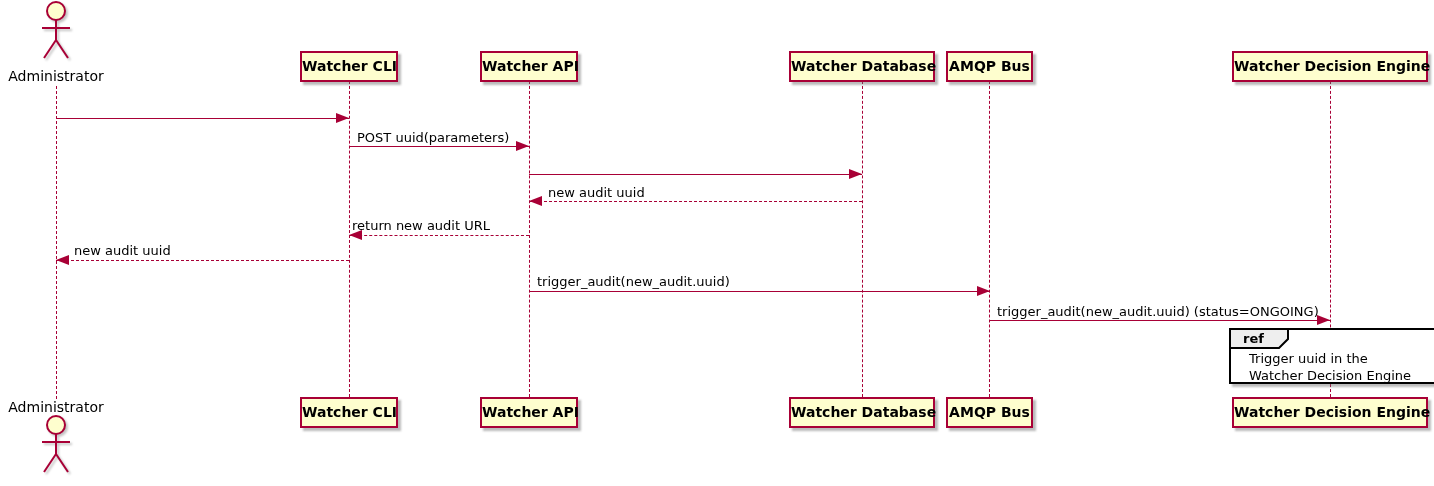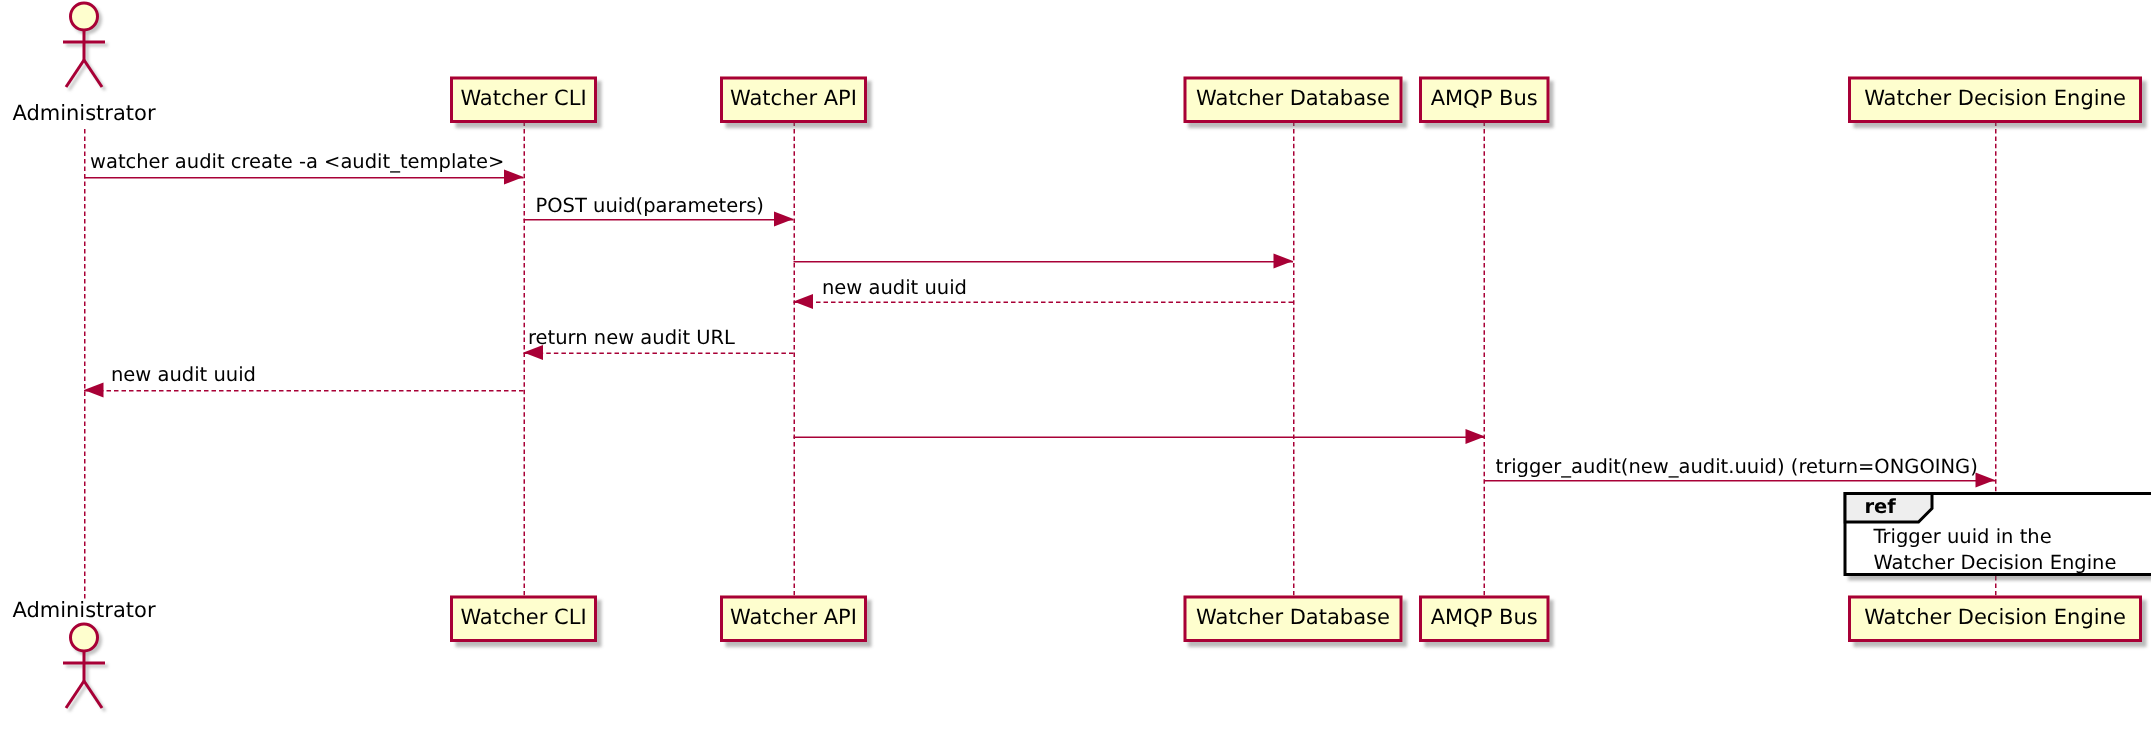--- a/index.html
+++ b/index.html
@@ -20,20 +20,21 @@
     color:var(--text);
   }
   .lifeline{position:absolute;width:0;border-left:1px dashed var(--accent);z-index:1;}
   .pbox{
     position:absolute;height:31px;z-index:3;
     background:var(--participant-fill);
     border:2px solid var(--participant-border);
     box-shadow:3px 3px 2px rgba(105,105,105,.45);
     font-size:14px;line-height:27px;text-align:center;color:var(--text);
     white-space:nowrap;
+    font-weight:bold;
   }
   .actor-label{position:absolute;width:112px;text-align:center;font-size:14px;color:var(--text);z-index:3;white-space:nowrap;}
   .actor-figure{position:absolute;z-index:3;filter:drop-shadow(2px 2px 1px rgba(105,105,105,.4));}
   .actor-figure line{stroke:var(--accent);stroke-width:2;}
   .actor-figure circle{stroke:var(--accent);stroke-width:2;fill:var(--participant-fill);}
   .msg-label{position:absolute;font-size:13px;color:var(--text);z-index:2;white-space:nowrap;}
   .msg-line{position:absolute;height:0;z-index:2;}
   .msg-line.solid{border-top:1px solid var(--accent);}
   .msg-line.dashed{border-top:1px dashed var(--accent);}
   .arr{position:absolute;width:0;height:0;z-index:2;}
@@ -68,21 +69,20 @@
     <line x1="26" y1="40" x2="38" y2="58"></line>
   </svg>
   <div class="actor-label" style="left:0;top:68px">Administrator</div>
 
   <div class="pbox" style="left:300px;top:51px;width:98px">Watcher CLI</div>
   <div class="pbox" style="left:480px;top:51px;width:98px">Watcher API</div>
   <div class="pbox" style="left:789px;top:51px;width:146px">Watcher Database</div>
   <div class="pbox" style="left:946px;top:51px;width:87px">AMQP Bus</div>
   <div class="pbox" style="left:1232px;top:51px;width:196px">Watcher Decision Engine</div>
 
-  <div class="msg-label" style="left:60px;top:101px">watcher audit create -a &lt;audit_template&gt;</div>
   <div class="msg-line solid" style="left:56px;top:118px;width:293px"></div>
   <div class="arr r" style="left:336px;top:113px"></div>
 
   <div class="msg-label" style="left:357px;top:130px">POST uuid(parameters)</div>
   <div class="msg-line solid" style="left:349px;top:146px;width:180px"></div>
   <div class="arr r" style="left:516px;top:141px"></div>
 
   <div class="msg-line solid" style="left:529px;top:174px;width:333px"></div>
   <div class="arr r" style="left:849px;top:169px"></div>
 
@@ -91,24 +91,25 @@
   <div class="arr l" style="left:529px;top:196px"></div>
 
   <div class="msg-label" style="left:352px;top:218px">return new audit URL</div>
   <div class="msg-line dashed" style="left:349px;top:235px;width:180px"></div>
   <div class="arr l" style="left:349px;top:230px"></div>
 
   <div class="msg-label" style="left:74px;top:243px">new audit uuid</div>
   <div class="msg-line dashed" style="left:56px;top:260px;width:293px"></div>
   <div class="arr l" style="left:56px;top:255px"></div>
 
+  <div class="msg-label" style="left:537px;top:274px">trigger_audit(new_audit.uuid)</div>
   <div class="msg-line solid" style="left:529px;top:291px;width:461px"></div>
   <div class="arr r" style="left:977px;top:286px"></div>
 
-  <div class="msg-label" style="left:997px;top:304px">trigger_audit(new_audit.uuid) (return=ONGOING)</div>
+  <div class="msg-label" style="left:997px;top:304px">trigger_audit(new_audit.uuid) (status=ONGOING)</div>
   <div class="msg-line solid" style="left:990px;top:320px;width:340px"></div>
   <div class="arr r" style="left:1317px;top:315px"></div>
 
   <div class="ref-box">
     <svg class="ref-tab" width="68" height="22" viewBox="0 0 68 22">
       <path d="M1,1 H59 V11 L50,20 H1 Z" fill="var(--ref-tab-fill)" stroke="var(--ref-border)" stroke-width="2"></path>
     </svg>
     <span class="ref-kw">ref</span>
     <div class="ref-line" style="top:21px">Trigger uuid in the</div>
     <div class="ref-line" style="top:38px">Watcher Decision Engine</div>

